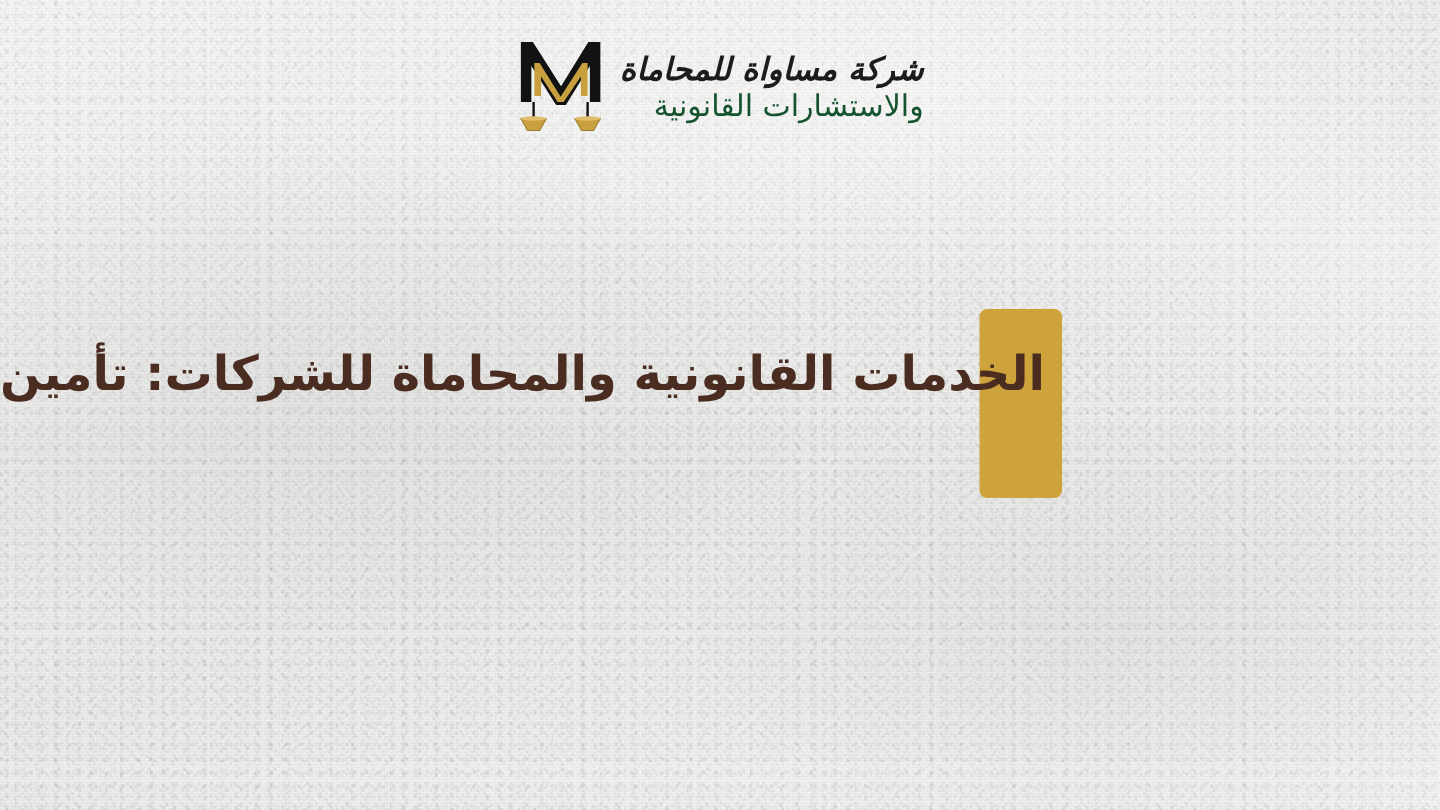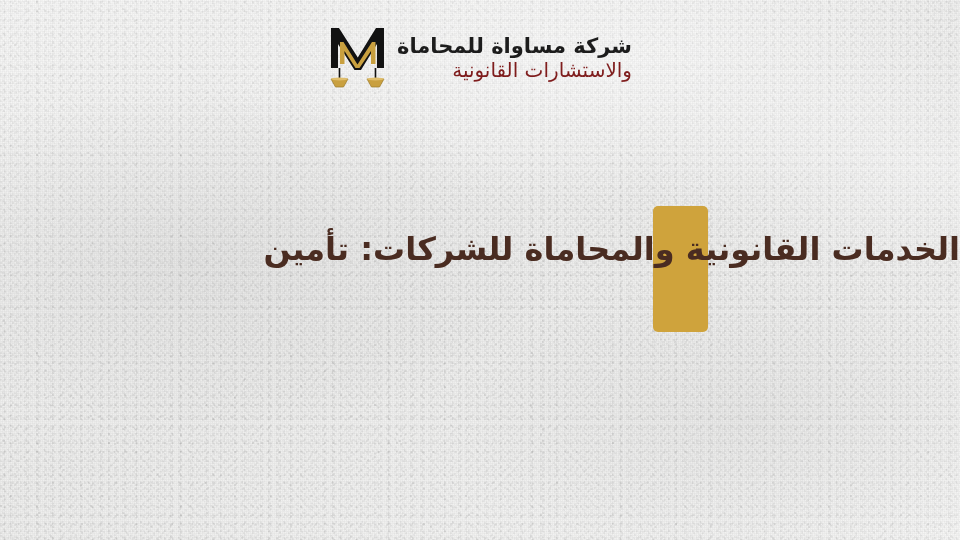--- a/index.html
+++ b/index.html
@@ -92,25 +92,26 @@
     align-items: flex-start;
     line-height: 1.06;
     padding-bottom: 2px;
   }
   .brand-name {
     font-size: 21px;
     font-weight: 700;
     color: #1c1c1c;
     white-space: nowrap;
     letter-spacing: 0px;
+    font-style: italic;
   }
   .brand-sub {
     font-size: 20px;
     font-weight: 400;
-    color: #7f1d1d;
+    color: #14532d;
     white-space: nowrap;
     margin-top: 3px;
   }
 
   
   .accent-block {
     position: absolute;
     left: 653px;
     top: 206px;
     width: 55px;
@@ -118,21 +119,21 @@
     background-color: #cfa33c;
     border-radius: 5px;
   }
 
   
   .headline {
     position: absolute;
     left: 0;
     right: 0;
     top: 228px;
-    text-align: right;
+    text-align: left;
     direction: rtl;
   }
   .headline-line {
     display: block;
     font-size: 32px;
     font-weight: 700;
     color: #4a2c21;
     line-height: 1.33;
     letter-spacing: -0.2px;
     white-space: nowrap;

